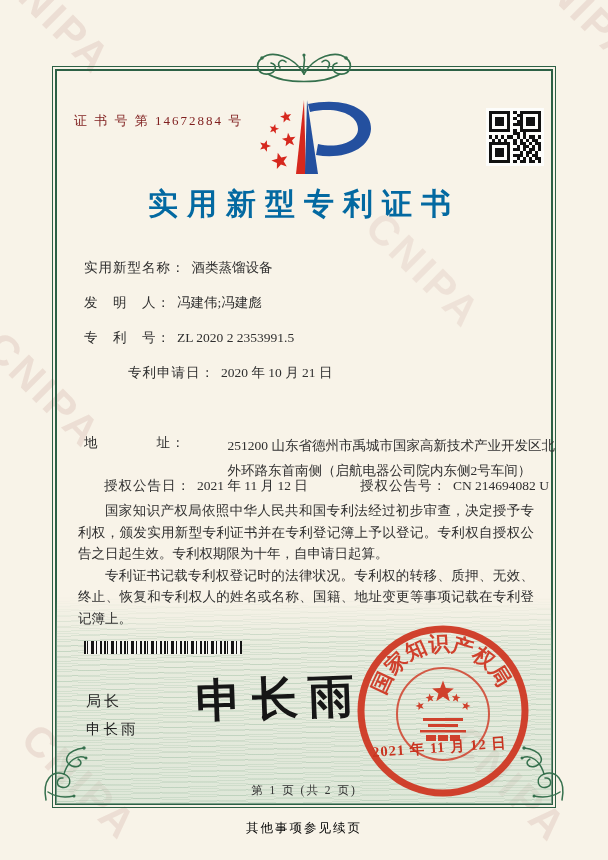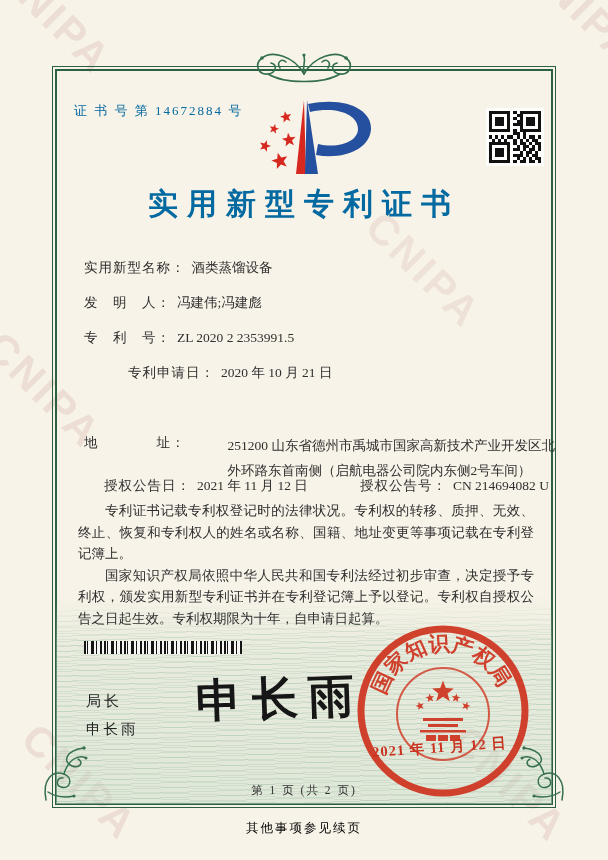--- a/index.html
+++ b/index.html
@@ -13,21 +13,21 @@
   .frame{position:absolute;left:52px;top:66px;width:502px;height:740px;border:1px solid #2c6045;}
   .frame-inner{position:absolute;inset:2px;border:2px solid #2c6045;}
   
   .waves{position:absolute;left:56px;top:596px;width:496px;height:208px;
     background:
       repeating-linear-gradient(178deg, rgba(106,158,122,.16) 0 1px, rgba(0,0,0,0) 1px 5px),
       repeating-linear-gradient(182deg, rgba(106,158,122,.14) 0 1px, rgba(0,0,0,0) 1px 6px),
       linear-gradient(rgba(206,224,206,.28), rgba(198,219,201,.5));
     -webkit-mask-image:linear-gradient(rgba(0,0,0,0), #000 46px);
     mask-image:linear-gradient(rgba(0,0,0,0), #000 46px);}
-  .cert-number{position:absolute;left:74px;top:102px;font-size:13px;letter-spacing:2px;color:#0369a1;}
+  .cert-number{position:absolute;left:74px;top:112px;font-size:13px;letter-spacing:2px;color:#7f1d1d;}
   .logo{position:absolute;left:228px;top:96px;width:156px;height:82px;}
   .qr{position:absolute;left:486px;top:108px;width:58px;height:58px;background:#fdfdfb;padding:3px;box-sizing:border-box;}
   .qr svg{width:100%;height:100%;shape-rendering:crispEdges;fill:#111;}
   .title{position:absolute;left:0;right:0;top:184px;text-align:center;font-size:30px;
          font-weight:bold;letter-spacing:9px;color:#0369a1;}
   .fieldrow{position:absolute;left:84px;display:flex;font-size:13.5px;line-height:19px;}
   .fieldrow .lbl{white-space:pre;letter-spacing:1px;}
   .fieldrow .val{margin-left:6px;}
   .addr-val{width:330px;line-height:25px;}
   .grant-gap{width:52px;}
@@ -332,22 +332,22 @@
   </div>
   <div class="fieldrow" style="top:476px;margin-left:20px;">
     <span class="lbl">授权公告日：</span>
     <span class="val">2021 年 11 月 12 日</span>
     <span class="grant-gap"></span>
     <span class="lbl">授权公告号：</span>
     <span class="val">CN 214694082 U</span>
   </div>
 
   <div class="paras">
+    <p>国家知识产权局依照中华人民共和国专利法经过初步审查，决定授予专利权，颁发实用新型专利证书并在专利登记簿上予以登记。专利权自授权公告之日起生效。专利权期限为十年，自申请日起算。</p>
     <p>专利证书记载专利权登记时的法律状况。专利权的转移、质押、无效、终止、恢复和专利权人的姓名或名称、国籍、地址变更等事项记载在专利登记簿上。</p>
-    <p>国家知识产权局依照中华人民共和国专利法经过初步审查，决定授予专利权，颁发实用新型专利证书并在专利登记簿上予以登记。专利权自授权公告之日起生效。专利权期限为十年，自申请日起算。</p>
   </div>
 
   <div class="barcode"></div>
 
   <div class="director-title">局长</div>
   <div class="director-name">申长雨</div>
   <div class="signature">申长雨</div>
 
   <div class="seal">
     <svg width="178" height="178" viewBox="0 0 178 178">

